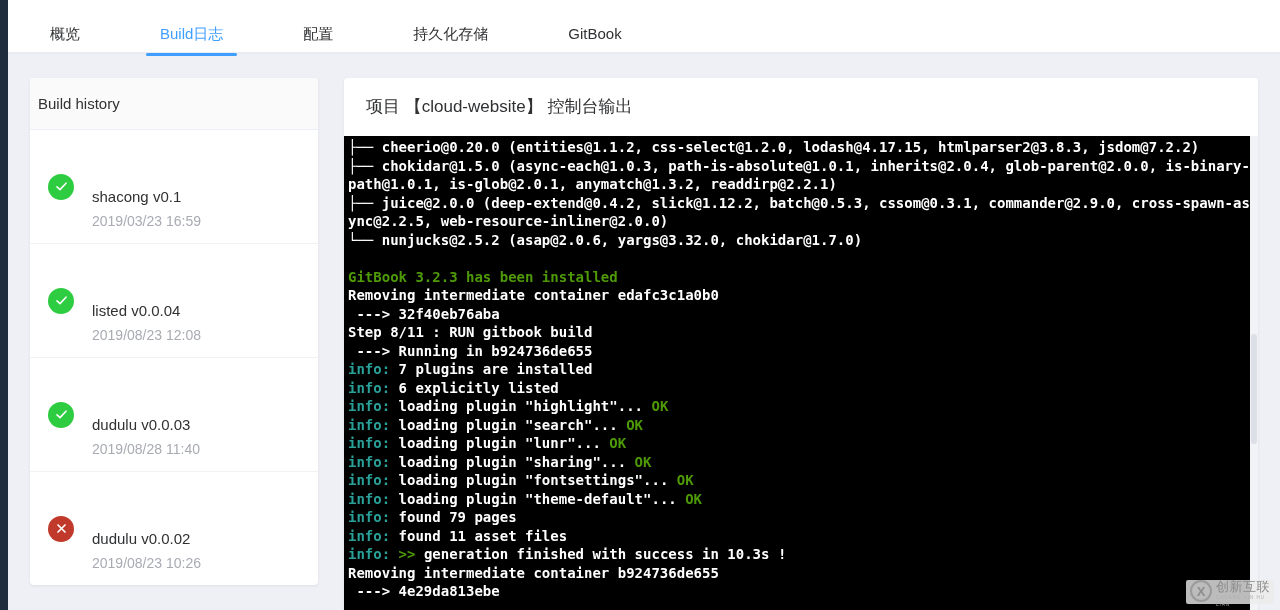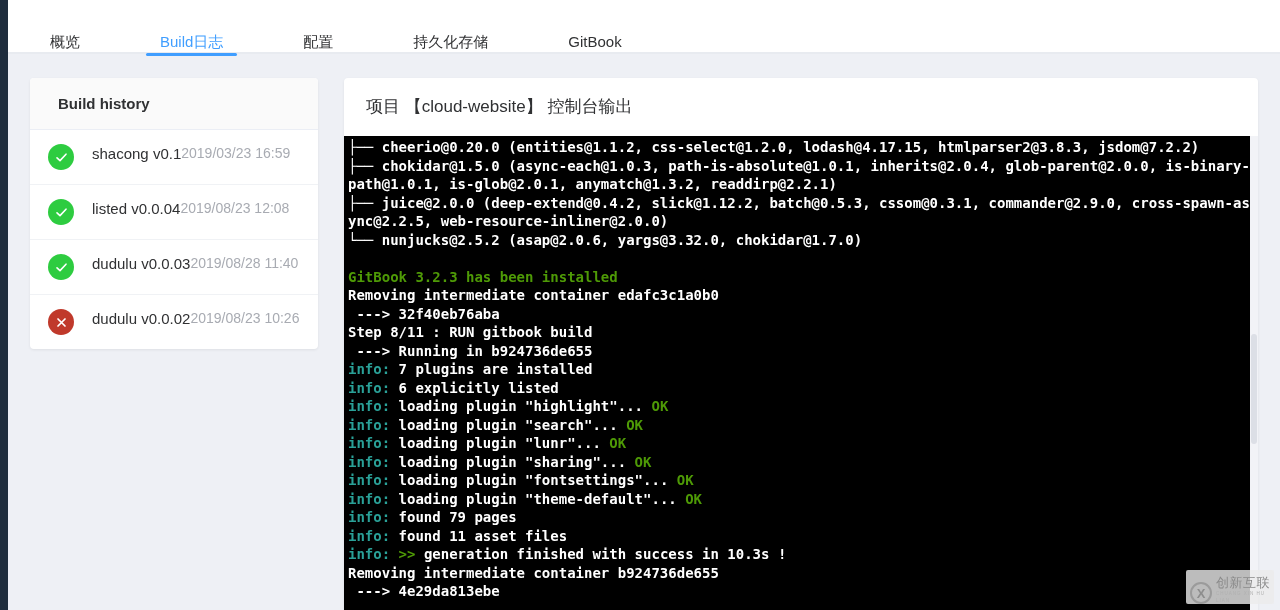--- a/index.html
+++ b/index.html
@@ -40,21 +40,21 @@
     align-items: flex-start;
     height: 54px;
     padding-left: 28px;
   }
   .tab {
     position: relative;
     height: 54px;
     line-height: 52px;
     font-size: 15px;
     color: #303133;
-    padding: 16px 14px;
+    padding: 8px 14px;
     margin-right: 52px;
     cursor: pointer;
     white-space: nowrap;
   }
   .tab.active { color: #409eff; }
   .tab.active::after {
     content: "";
     position: absolute;
     left: 0; right: 0; bottom: -2px;
     height: 3px;
@@ -78,23 +78,23 @@
     top: 22px;
     width: 288px;
     background: #ffffff;
     border-radius: 4px;
     box-shadow: 0 1px 3px rgba(0,0,0,0.07);
     overflow: hidden;
   }
   .history-head {
     height: 52px;
     line-height: 52px;
-    padding: 0 28px;
+    padding: 0 8px;
     font-size: 15px;
-    font-weight: bold;
+    font-weight: normal;
     color: #303133;
     background: #fafafa;
     border-bottom: 1px solid #ebeef5;
   }
   .history-item {
     display: flex;
     align-items: center;
     padding: 14px 18px;
     border-bottom: 1px solid #f0f2f5;
     cursor: pointer;
@@ -108,21 +108,21 @@
     display: flex;
     align-items: center;
     justify-content: center;
     color: #ffffff;
     font-size: 14px;
     line-height: 1;
   }
   .status-dot.ok   { background: #2ecc40; }
   .status-dot.fail { background: #c0392b; }
   .status-dot svg { display: block; }
-  .item-texts { display: flex; flex-direction: row; }
+  .item-texts { display: flex; flex-direction: column; margin-top: 44px; }
   .item-name {
     font-size: 15px;
     color: #303133;
     margin-bottom: 8px;
   }
   .item-time {
     font-size: 14px;
     color: #a8abb2;
   }
 
@@ -187,25 +187,25 @@
     background: #dcdfe6;
     border-radius: 3px;
   }
 
   
   .watermark {
     position: absolute;
     right: 6px;
     bottom: 6px;
     width: 88px;
-    height: 34px;
+    height: 24px;
     background: rgba(235,235,235,0.80);
     border-radius: 2px;
     display: flex;
-    align-items: flex-end;
+    align-items: flex-start;
     padding: 0 4px;
     z-index: 20;
     pointer-events: none;
   }
   .wm-logo {
     width: 22px; height: 22px;
     border: 2px solid #9b9b9b;
     border-radius: 50%;
     flex: 0 0 22px;
     position: relative;

